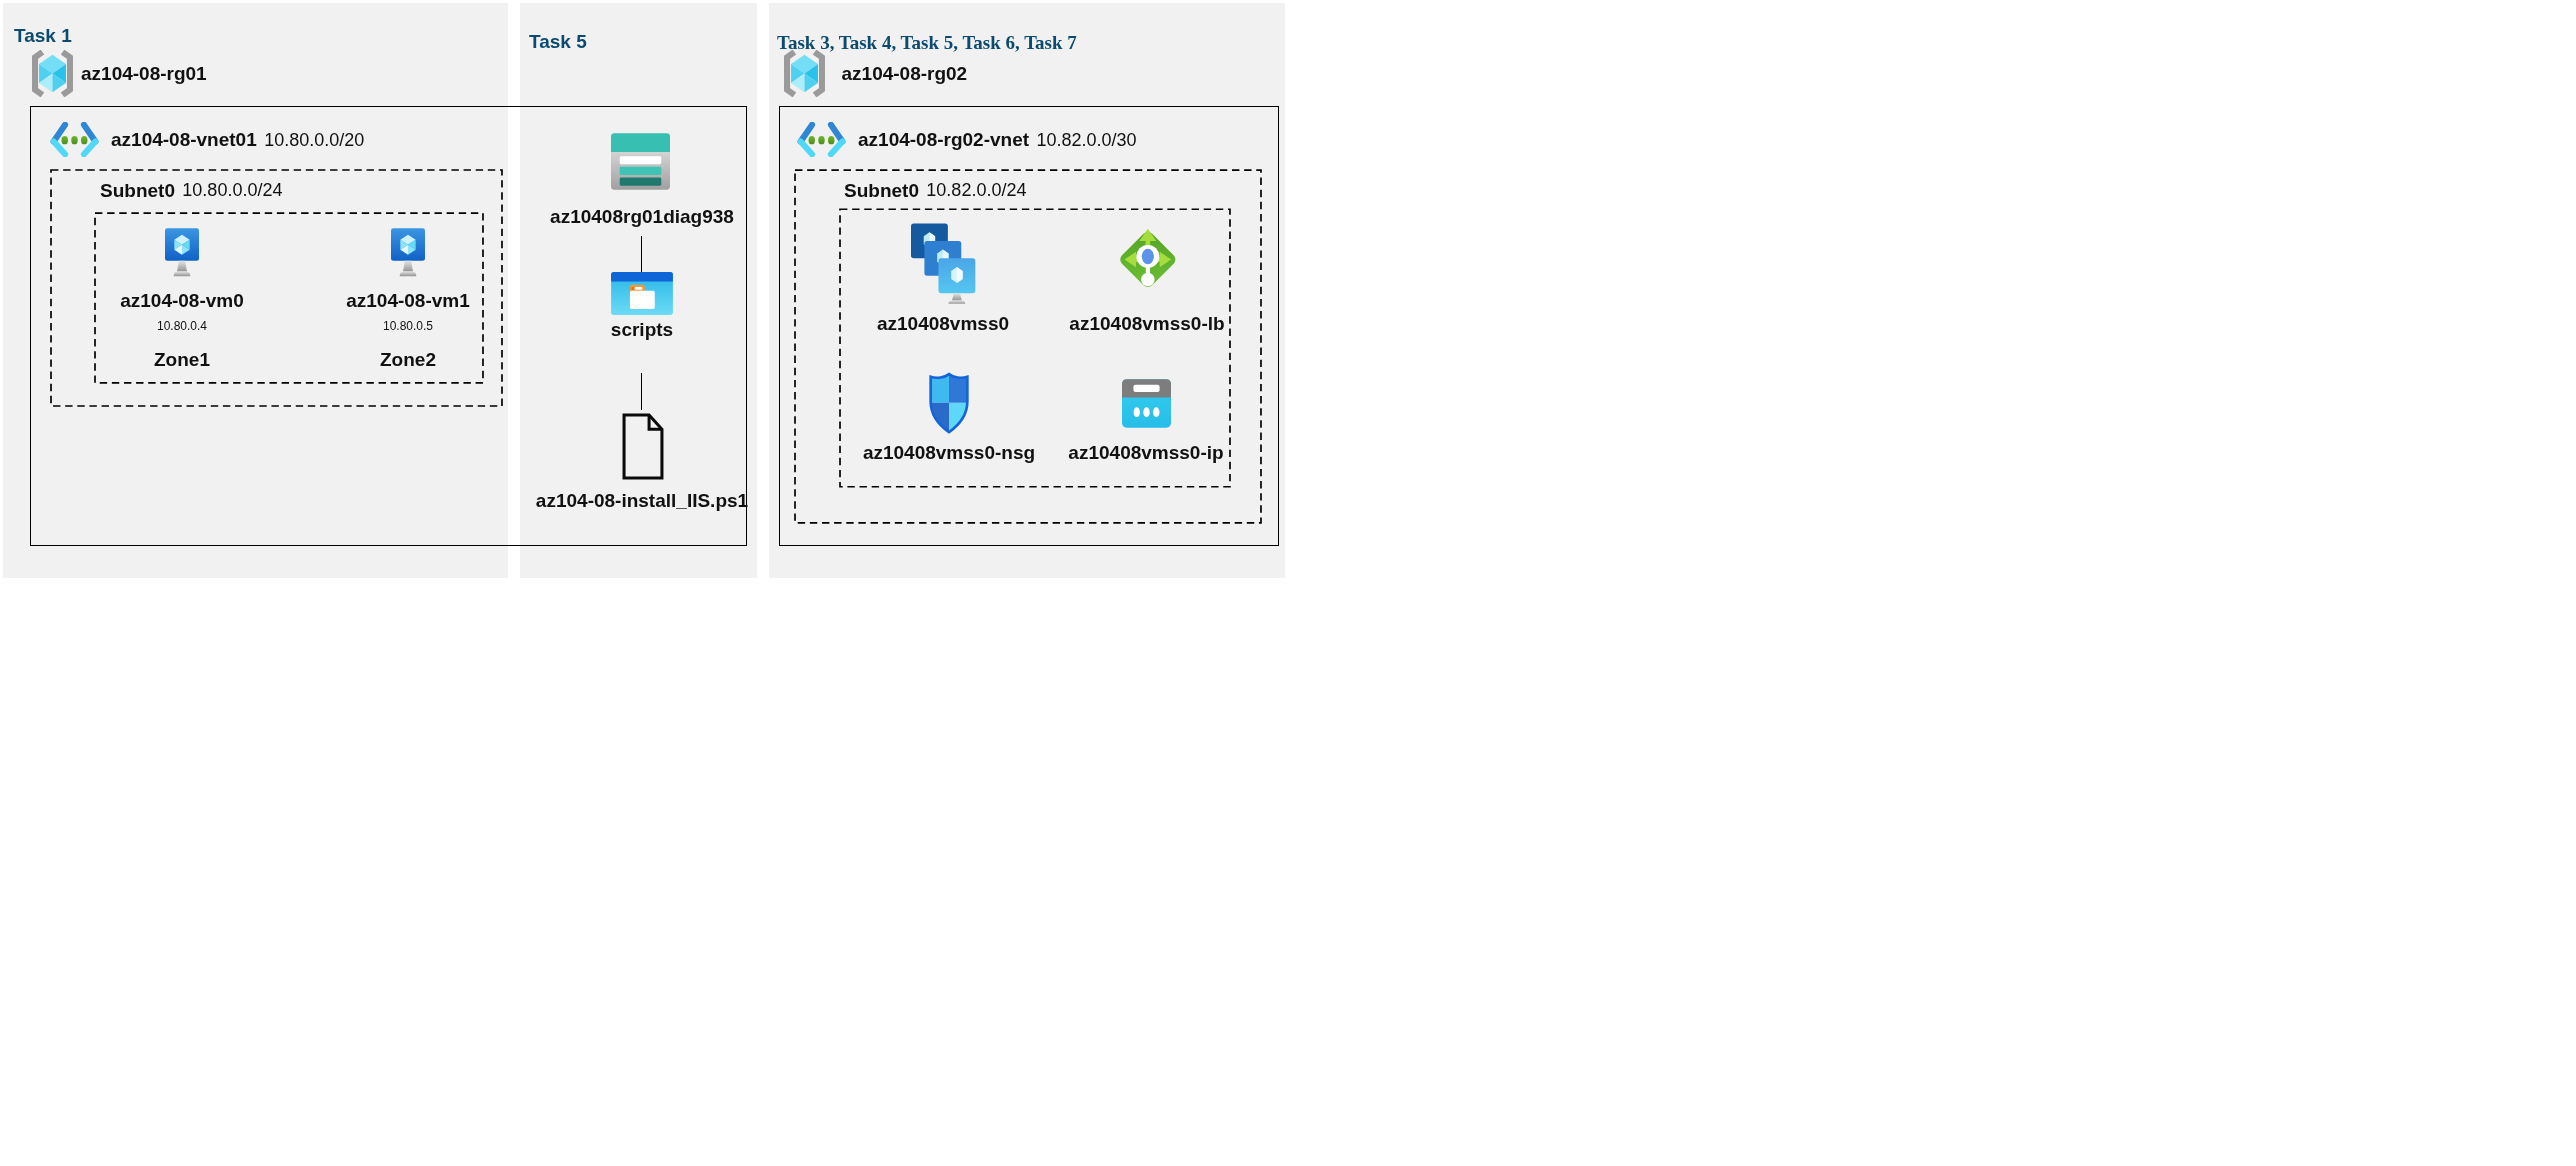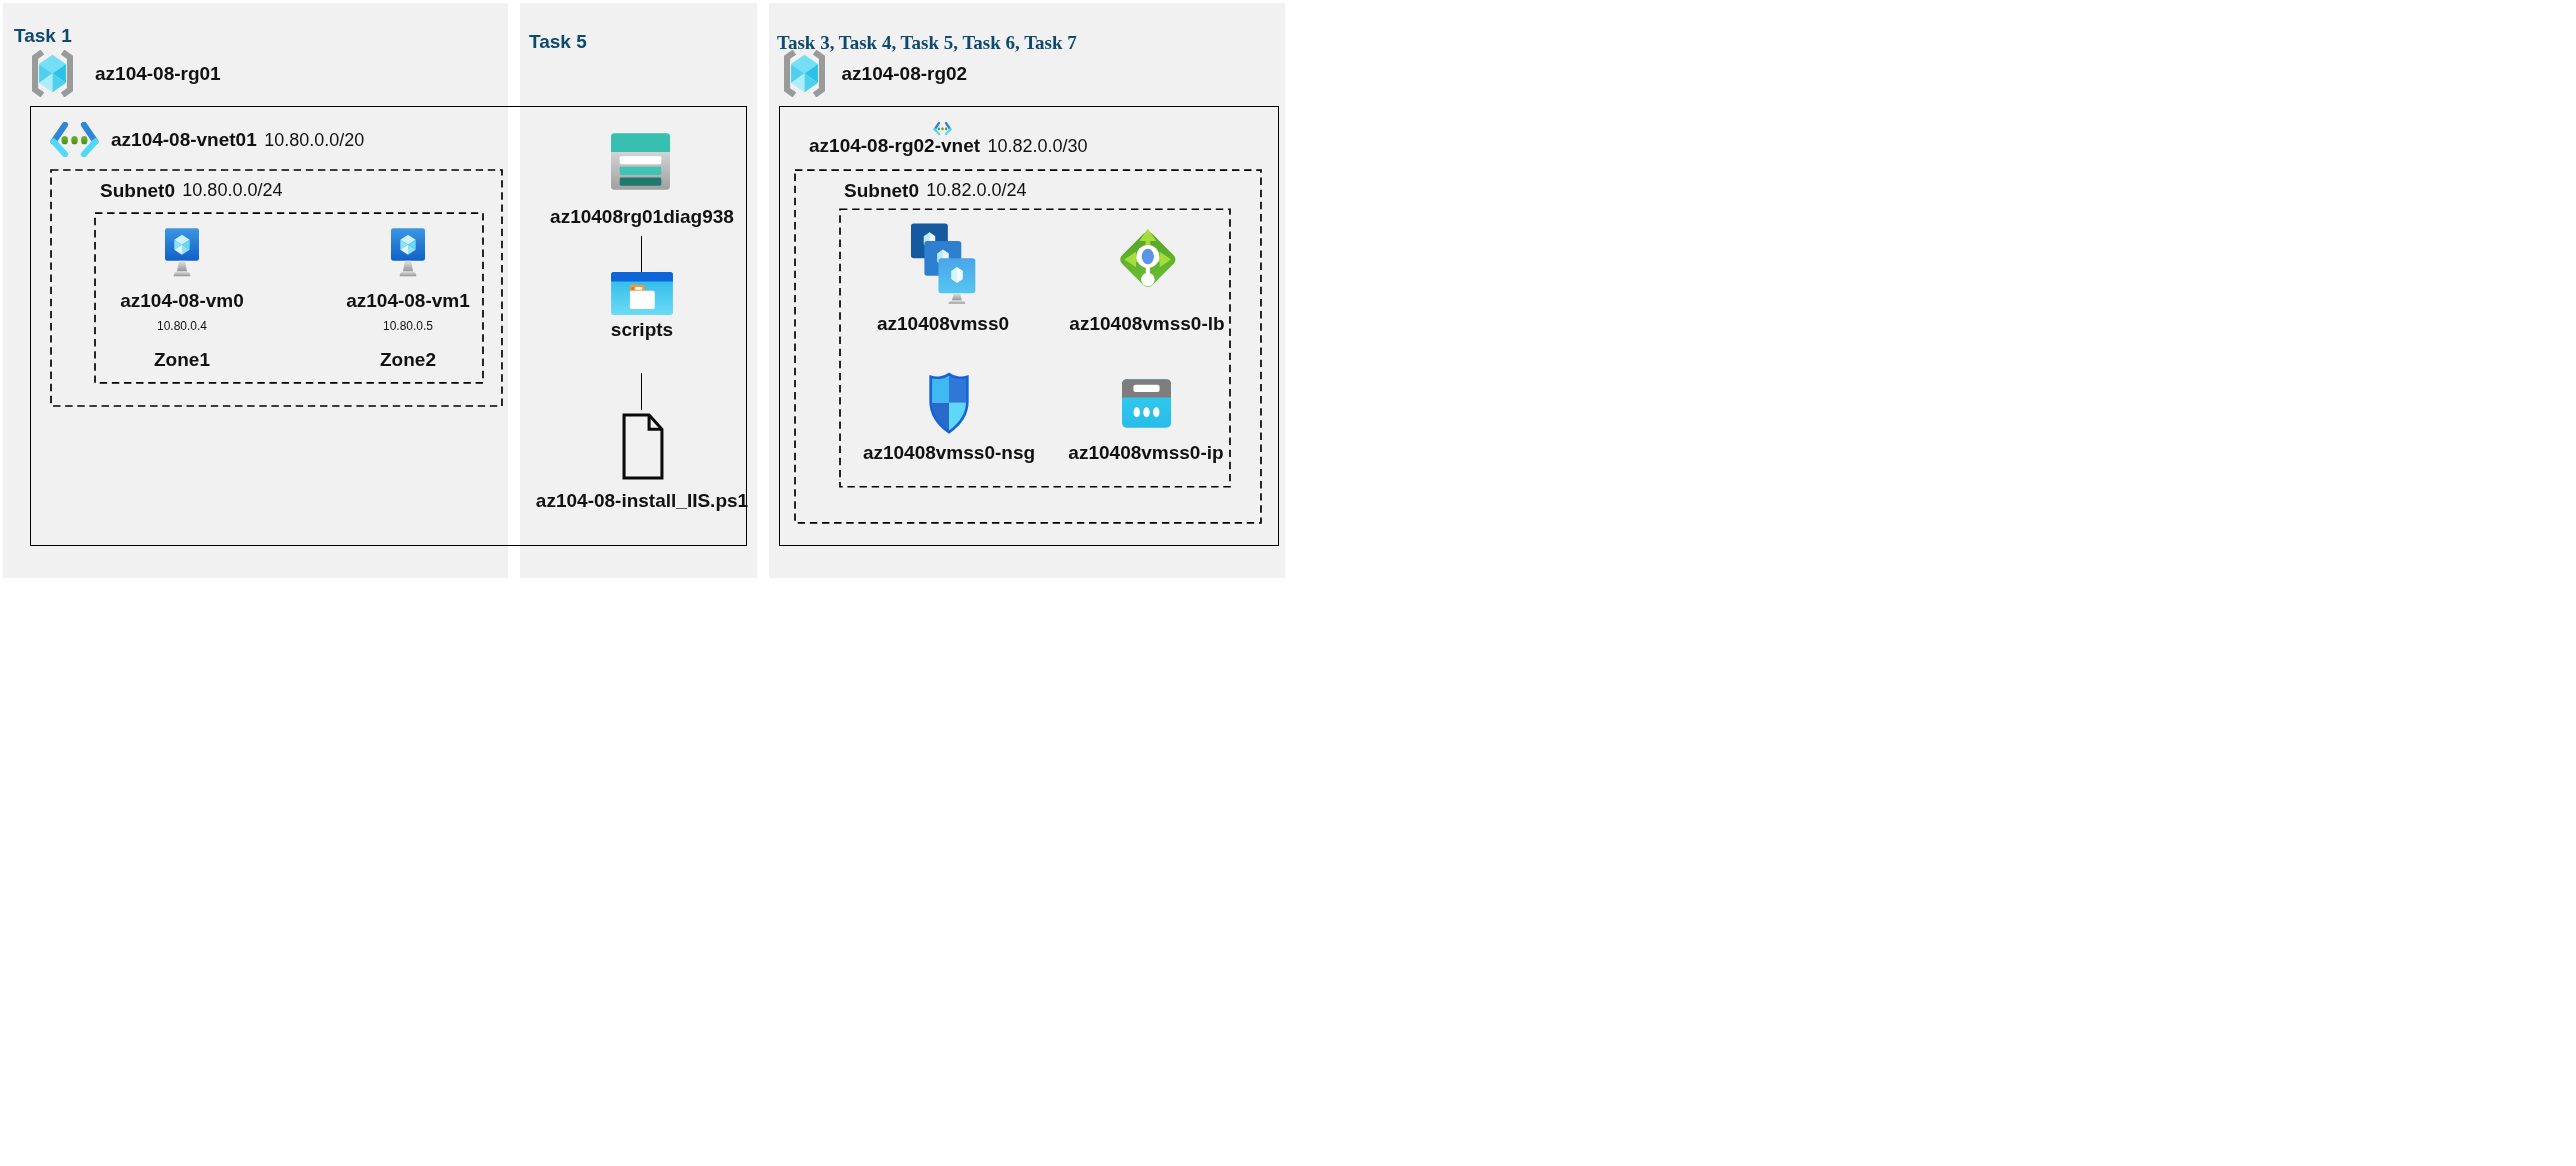--- a/index.html
+++ b/index.html
@@ -84,21 +84,21 @@
   <div class="row" style="left:31px;top:50px;height:47px;">
     <svg class="rgicon" width="43" height="47" viewBox="0 0 64 70">
       <path d="M17 3 L6 11 L6 59 L17 67" stroke="#9a9a9a" stroke-width="9" fill="none"></path>
       <path d="M47 3 L58 11 L58 59 L47 67" stroke="#9a9a9a" stroke-width="9" fill="none"></path>
       <polygon points="32,7 52,21 32,35 12,21" fill="#74def6"></polygon>
       <polygon points="12,21 32,35 12,49" fill="#4fd0ef"></polygon>
       <polygon points="12,49 32,35 32,63" fill="#aaeefb"></polygon>
       <polygon points="52,21 52,49 32,35" fill="#2ac2e9"></polygon>
       <polygon points="52,49 32,63 32,35" fill="#4fd0ef"></polygon>
     </svg>
-    <div class="name-b" style="margin-left:21px;">az104-08-rg01</div>
+    <div class="name-b" style="margin-left:7px;">az104-08-rg01</div>
   </div>
 
   <div class="row" style="left:783px;top:50px;height:47px;text-align:center;">
     <svg class="rgicon" width="43" height="47" viewBox="0 0 64 70">
       <path d="M17 3 L6 11 L6 59 L17 67" stroke="#9a9a9a" stroke-width="9" fill="none"></path>
       <path d="M47 3 L58 11 L58 59 L47 67" stroke="#9a9a9a" stroke-width="9" fill="none"></path>
       <polygon points="32,7 52,21 32,35 12,21" fill="#74def6"></polygon>
       <polygon points="12,21 32,35 12,49" fill="#4fd0ef"></polygon>
       <polygon points="12,49 32,35 32,63" fill="#aaeefb"></polygon>
       <polygon points="52,21 52,49 32,35" fill="#2ac2e9"></polygon>
@@ -119,21 +119,21 @@
       <ellipse cx="21.5" cy="27" rx="4.8" ry="6.2" fill="url(#gDot)"></ellipse>
       <ellipse cx="36" cy="27" rx="4.8" ry="6.2" fill="url(#gDot)"></ellipse>
       <ellipse cx="50.5" cy="27" rx="4.8" ry="6.2" fill="url(#gDot)"></ellipse>
     </svg>
     <div style="margin-left:12px;display:flex;align-items:baseline;">
       <span class="name-b">az104-08-vnet01</span>
       <span class="val-r">10.80.0.0/20</span>
     </div>
   </div>
 
-  <div class="row" style="left:797px;top:122px;height:35px;flex-direction:column;">
+  <div class="row" style="left:797px;top:122px;height:35px;">
     <svg width="49" height="35" viewBox="0 0 72 52">
       <path d="M22 4 L5 29" stroke="#2e86d4" stroke-width="9" stroke-linecap="round" fill="none"></path>
       <path d="M5 29 L22 48" stroke="#4fd8f8" stroke-width="9" stroke-linecap="round" fill="none"></path>
       <path d="M50 4 L67 29" stroke="#2e86d4" stroke-width="9" stroke-linecap="round" fill="none"></path>
       <path d="M67 29 L50 48" stroke="#4fd8f8" stroke-width="9" stroke-linecap="round" fill="none"></path>
       <ellipse cx="21.5" cy="27" rx="4.8" ry="6.2" fill="url(#gDot)"></ellipse>
       <ellipse cx="36" cy="27" rx="4.8" ry="6.2" fill="url(#gDot)"></ellipse>
       <ellipse cx="50.5" cy="27" rx="4.8" ry="6.2" fill="url(#gDot)"></ellipse>
     </svg>
     <div style="margin-left:12px;display:flex;align-items:baseline;">

